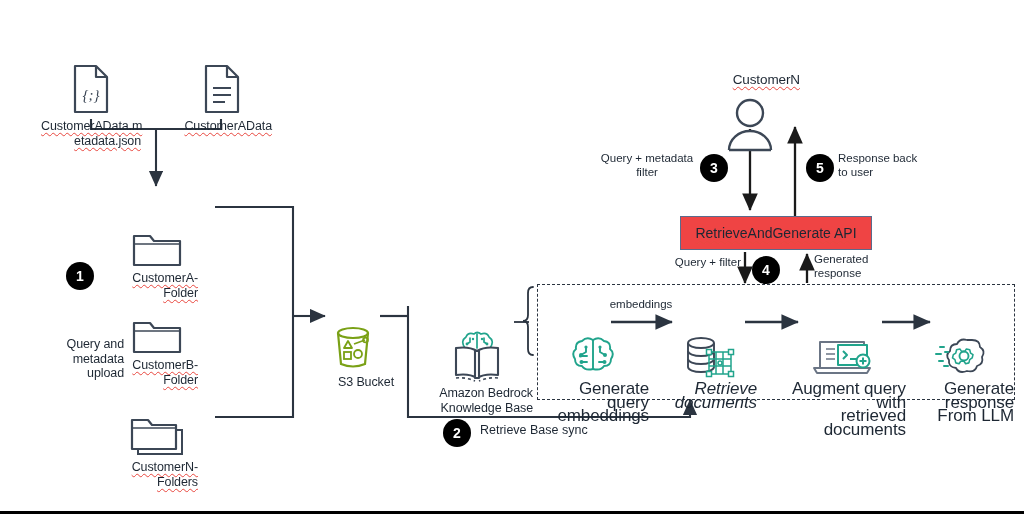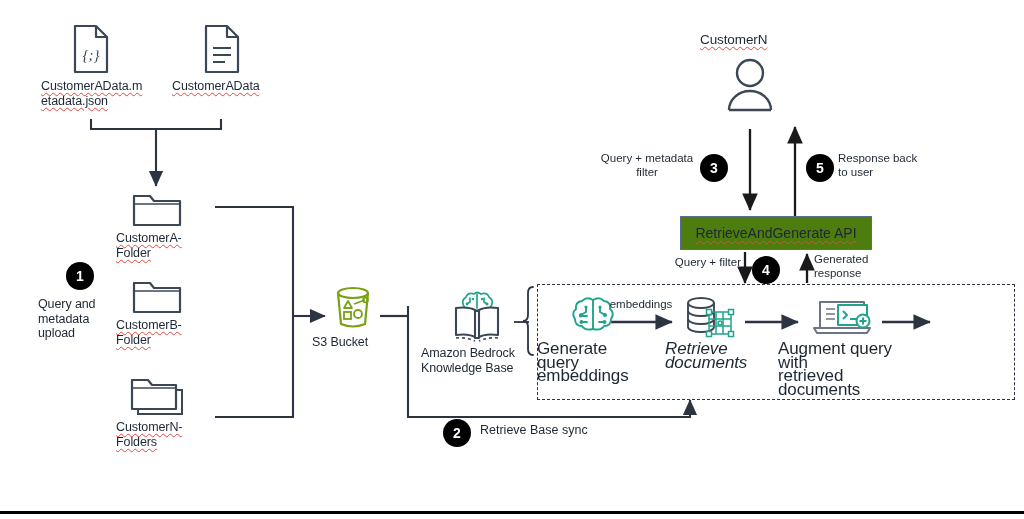--- a/index.html
+++ b/index.html
@@ -21,21 +21,22 @@
     background: #ffffff;
   }
   #wires {
     position: absolute;
     left: 0; top: 0;
     width: 1024px; height: 519px;
     pointer-events: none;
   }
   .node {
     position: absolute;
-    text-align: left;
+    text-align: right;
+    margin-top: 40px;
   }
   .lbl {
     font-size: 12.5px;
     line-height: 14.5px;
     color: #1d2733;
     white-space: pre-line;
     letter-spacing: -0.1px;
   }
   .lbl-sm {
     font-size: 17px;
@@ -62,21 +63,21 @@
     color: #ffffff;
     font-size: 14px;
     font-weight: bold;
     display: flex;
     align-items: center;
     justify-content: center;
     font-family: "Liberation Sans", sans-serif;
   }
   .api-box {
     position: absolute;
-    background: #4d7c0f;
+    background: #ef4444;
     border: 1.4px solid #5a6b8c;
     display: flex;
     align-items: center;
     justify-content: center;
     font-size: 14px;
     color: #1d2733;
   }
   .rag-box {
     position: absolute;
     border: 1.8px dashed #2b3440;
@@ -326,20 +327,42 @@
           <path d="M41,25 h7" fill="none"></path>
           <circle cx="54" cy="27" r="6.5" fill="#ffffff"></circle>
           <path d="M54,23.5 v7 M50.5,27 h7" fill="none"></path>
         </g>
       </svg>
     </div>
     <div class="lbl lbl-sm" style="margin-top:4px;">Augment query with
 retrieved documents</div>
   </div>
 
+  <div class="node" style="left:910px; top:292px; width:104px;">
+    <div class="icon-wrap" style="height:46px;">
+      <svg width="56" height="44" viewBox="0 0 56 44">
+        <g stroke="#3c4756" stroke-width="1.8" fill="none" stroke-linejoin="round">
+          <path d="M33,6 q-7,-2 -10,4 q-7,0 -7,7 q-5,4 -1,9 q-1,7 7,8 q3,6 11,3 q8,2 10,-5 q7,-2 5,-9 q4,-6 -2,-10 q0,-7 -8,-7 z"></path>
+        </g>
+        <g stroke="#21A48C" stroke-width="1.9" fill="none" stroke-linejoin="round">
+          <path d="M34,16 l2,-3 l4,1 l1,4 l3,2 l-1,4 l-3,2 l-1,4 l-4,1 l-2,-3 l-4,0 l-2,3 l-4,-1 l-1,-4 l-3,-2 l1,-4 l3,-2 l1,-4 l4,-1 l2,3 z" transform="translate(-2,1) scale(0.82) translate(6,4)"></path>
+          <circle cx="30" cy="22" r="4.5"></circle>
+        </g>
+        <g stroke="#21A48C" stroke-width="2" stroke-linecap="round">
+          <path d="M6,13 h4"></path>
+          <path d="M2,20 h5"></path>
+          <path d="M5,27 h4"></path>
+          <path d="M10,32 h4"></path>
+          <path d="M11,18 h3"></path>
+        </g>
+      </svg>
+    </div>
+    <div class="lbl lbl-sm" style="margin-top:4px;">Generate response
+From LLM</div>
+  </div>
 
   <div class="node" style="left:700px; top:33px; width:100px;">
     <div class="lbl underline-sp" style="font-size:13.5px;">CustomerN</div>
     <div class="icon-wrap" style="height:60px; margin-top:4px;">
       <svg width="58" height="56" viewBox="0 0 58 56">
         <circle cx="29" cy="17" r="13" fill="#ffffff" stroke="#3c4756" stroke-width="2.4"></circle>
         <path d="M8,54 a21,19 0 0 1 42,0" fill="#ffffff" stroke="#3c4756" stroke-width="2.4"></path>
         <path d="M8,54 H50" stroke="#3c4756" stroke-width="2.4"></path>
       </svg>
     </div>

